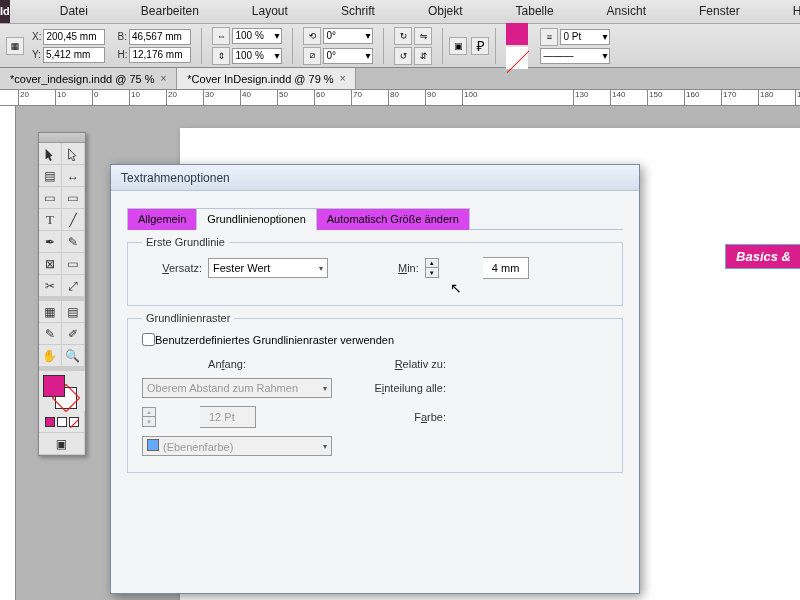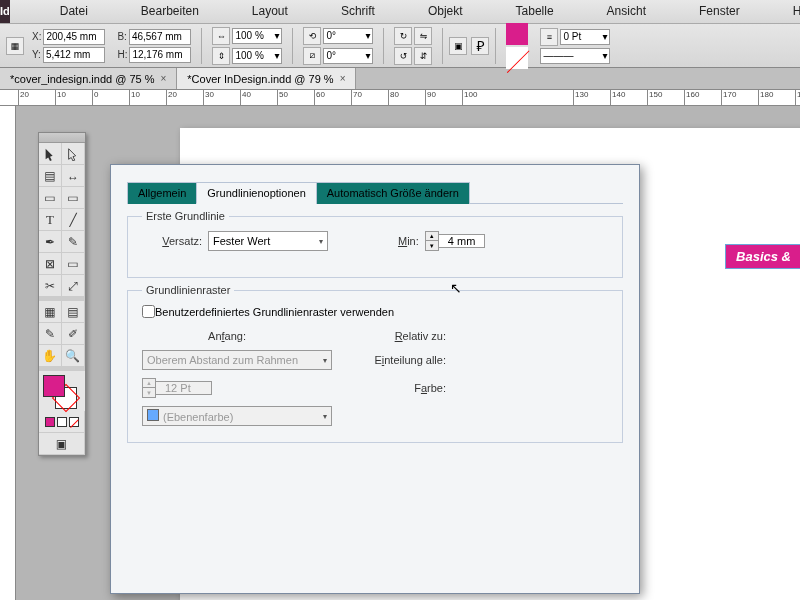--- a/index.html
+++ b/index.html
@@ -57,36 +57,36 @@
 .fillstroke .fbox { position: absolute; width: 22px; height: 22px; border: 1px solid #333; }
 .fillstroke .front { left: 4px; top: 4px; background: #d91e8b; z-index: 2; }
 .fillstroke .back { left: 16px; top: 16px; background: #fff; }
 .fillstroke .back::after { content:""; position:absolute; inset:0; border:1px solid red; transform:rotate(45deg); }
 
 
 .dialog { position: absolute; left: 110px; top: 164px; width: 530px; height: 430px; background: #f3f5f7; border: 1px solid #7a8aa0; box-shadow: 3px 3px 10px rgba(0,0,0,.4); }
 .dialog-title { background: linear-gradient(#eef3fa,#d6e0ee); height: 26px; line-height: 26px; padding: 0 10px; font-size: 12px; color: #2a3a50; border-bottom: 1px solid #b8c4d6; }
 .dialog-body { padding: 16px; }
 .dtabs { display: flex; border-bottom: 1px solid #b8c4d6; }
-.dtab { padding: 4px 10px; font-size: 11px; border: 1px solid #b8c4d6; border-bottom: none; background: #0f766e; margin-right: -1px; position: relative; top: 1px; }
+.dtab { padding: 4px 10px; font-size: 11px; border: 1px solid #b8c4d6; border-bottom: none; background: #d946ef; margin-right: -1px; position: relative; top: 1px; }
 .dtab.active { background: #f3f5f7; border-bottom: 1px solid #f3f5f7; }
 .fieldset { border: 1px solid #c4cede; margin-top: 12px; padding: 12px 14px 16px; }
 .fieldset-legend { font-size: 11px; color: #333; position: relative; top: -19px; background: #f3f5f7; padding: 0 4px; display: inline-block; }
 .fieldset-content { margin-top: -10px; }
 .form-row { display: flex; align-items: center; margin-bottom: 10px; }
 .form-label { font-size: 11px; color: #333; text-align: right; margin-right: 6px; }
 .form-label .ul { text-decoration: underline; }
 .dd { border: 1px solid #999; background: #fff; height: 20px; display: flex; align-items: center; justify-content: space-between; padding: 0 4px; font-size: 11px; }
 .dd.disabled { color: #999; background: #f0f0f0; }
 .dd .arrow { font-size: 8px; color: #555; }
 .spin-input { display: flex; align-items: center; }
 .spin-input .spin { display: flex; flex-direction: column; border: 1px solid #999; }
 .spin-input .spin button { width: 12px; height: 9px; font-size: 6px; line-height: 6px; background: #eee; border: none; border-bottom: 1px solid #999; padding: 0; }
 .spin-input .spin button:last-child { border-bottom: none; }
-.spin-input input { width: 46px; height: 14px; border: 1px solid #999; border-left: none; font-size: 11px; padding: 0 9px; }
+.spin-input input { width: 46px; height: 22px; border: 1px solid #999; border-left: none; font-size: 11px; padding: 0 9px; margin-left: 44px; }
 .spin-input.disabled input { color: #999; background: #f0f0f0; }
 .chk { display: flex; align-items: center; font-size: 11px; margin-bottom: 12px; }
 .chk input { width: 13px; height: 13px; }
 .grid2 { display: grid; grid-template-columns: 110px 200px; row-gap: 8px; align-items: center; }
 .cursor { position: absolute; left: 450px; top: 280px; font-size: 14px; pointer-events: none; }
 .color-chip { width: 12px; height: 12px; background: #6af; border: 1px solid #666; display: inline-block; margin-right: 4px; }
 </style>
 </head>
 <body>
 
@@ -297,20 +297,21 @@
     <div class="tool full" style="display:flex;gap:2px;justify-content:center">
         <span style="width:10px;height:10px;background:#d91e8b;border:1px solid #333"></span>
         <span style="width:10px;height:10px;background:#fff;border:1px solid #333"></span>
         <span class="nofill" style="width:10px;height:10px;border:1px solid #333"></span>
       </div>
     <div class="tool full">▣</div>
   </div>
 </div>
 
 <div class="dialog">
+  <div class="dialog-title">Textrahmenoptionen</div>
   <div class="dialog-body">
     <div class="dtabs">
       <div class="dtab">Allgemein</div>
       <div class="dtab active">Grundlinienoptionen</div>
       <div class="dtab">Automatisch Größe ändern</div>
     </div>
 
     <div class="fieldset">
       <span class="fieldset-legend">Erste Grundlinie</span>
       <div class="fieldset-content">

